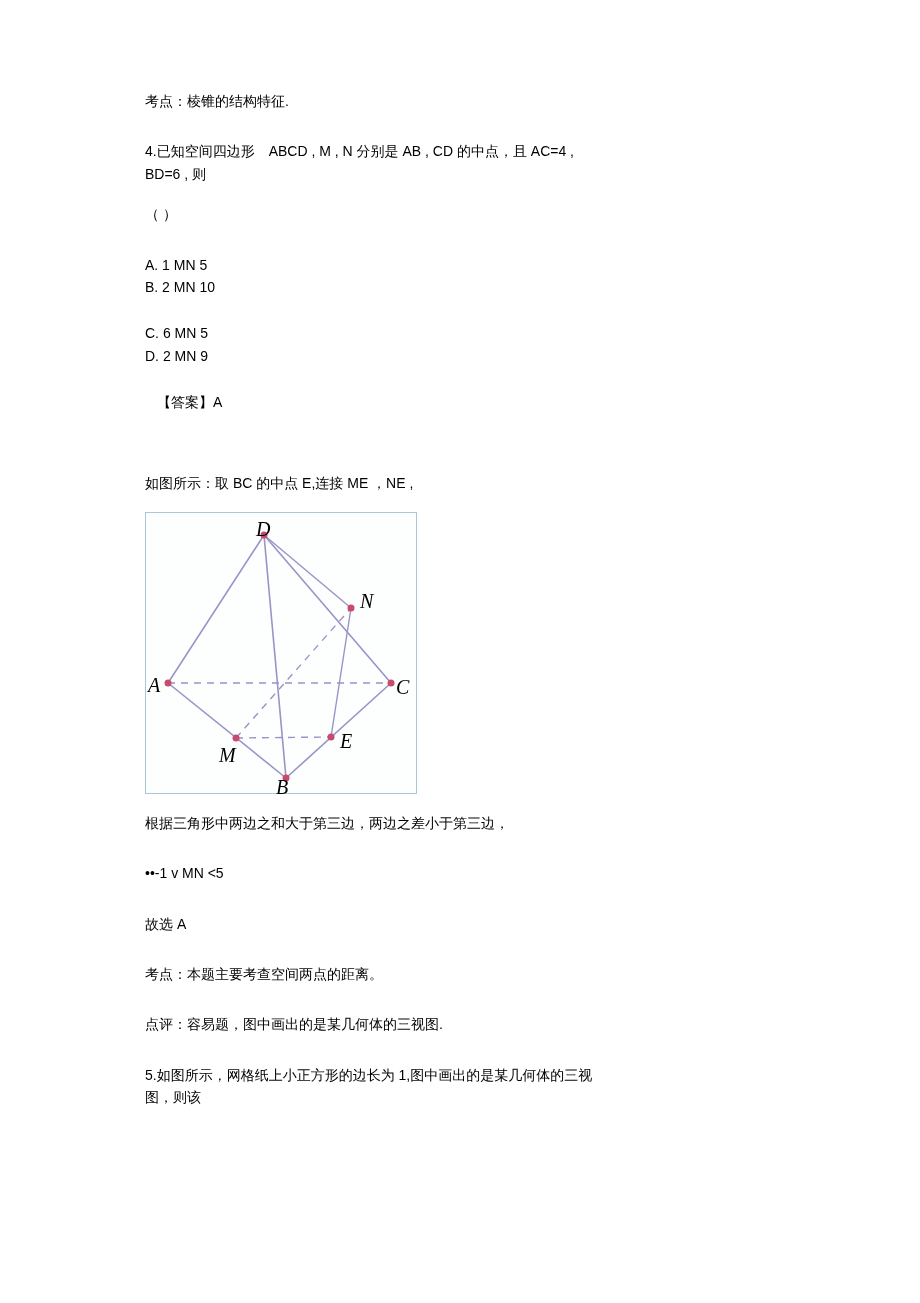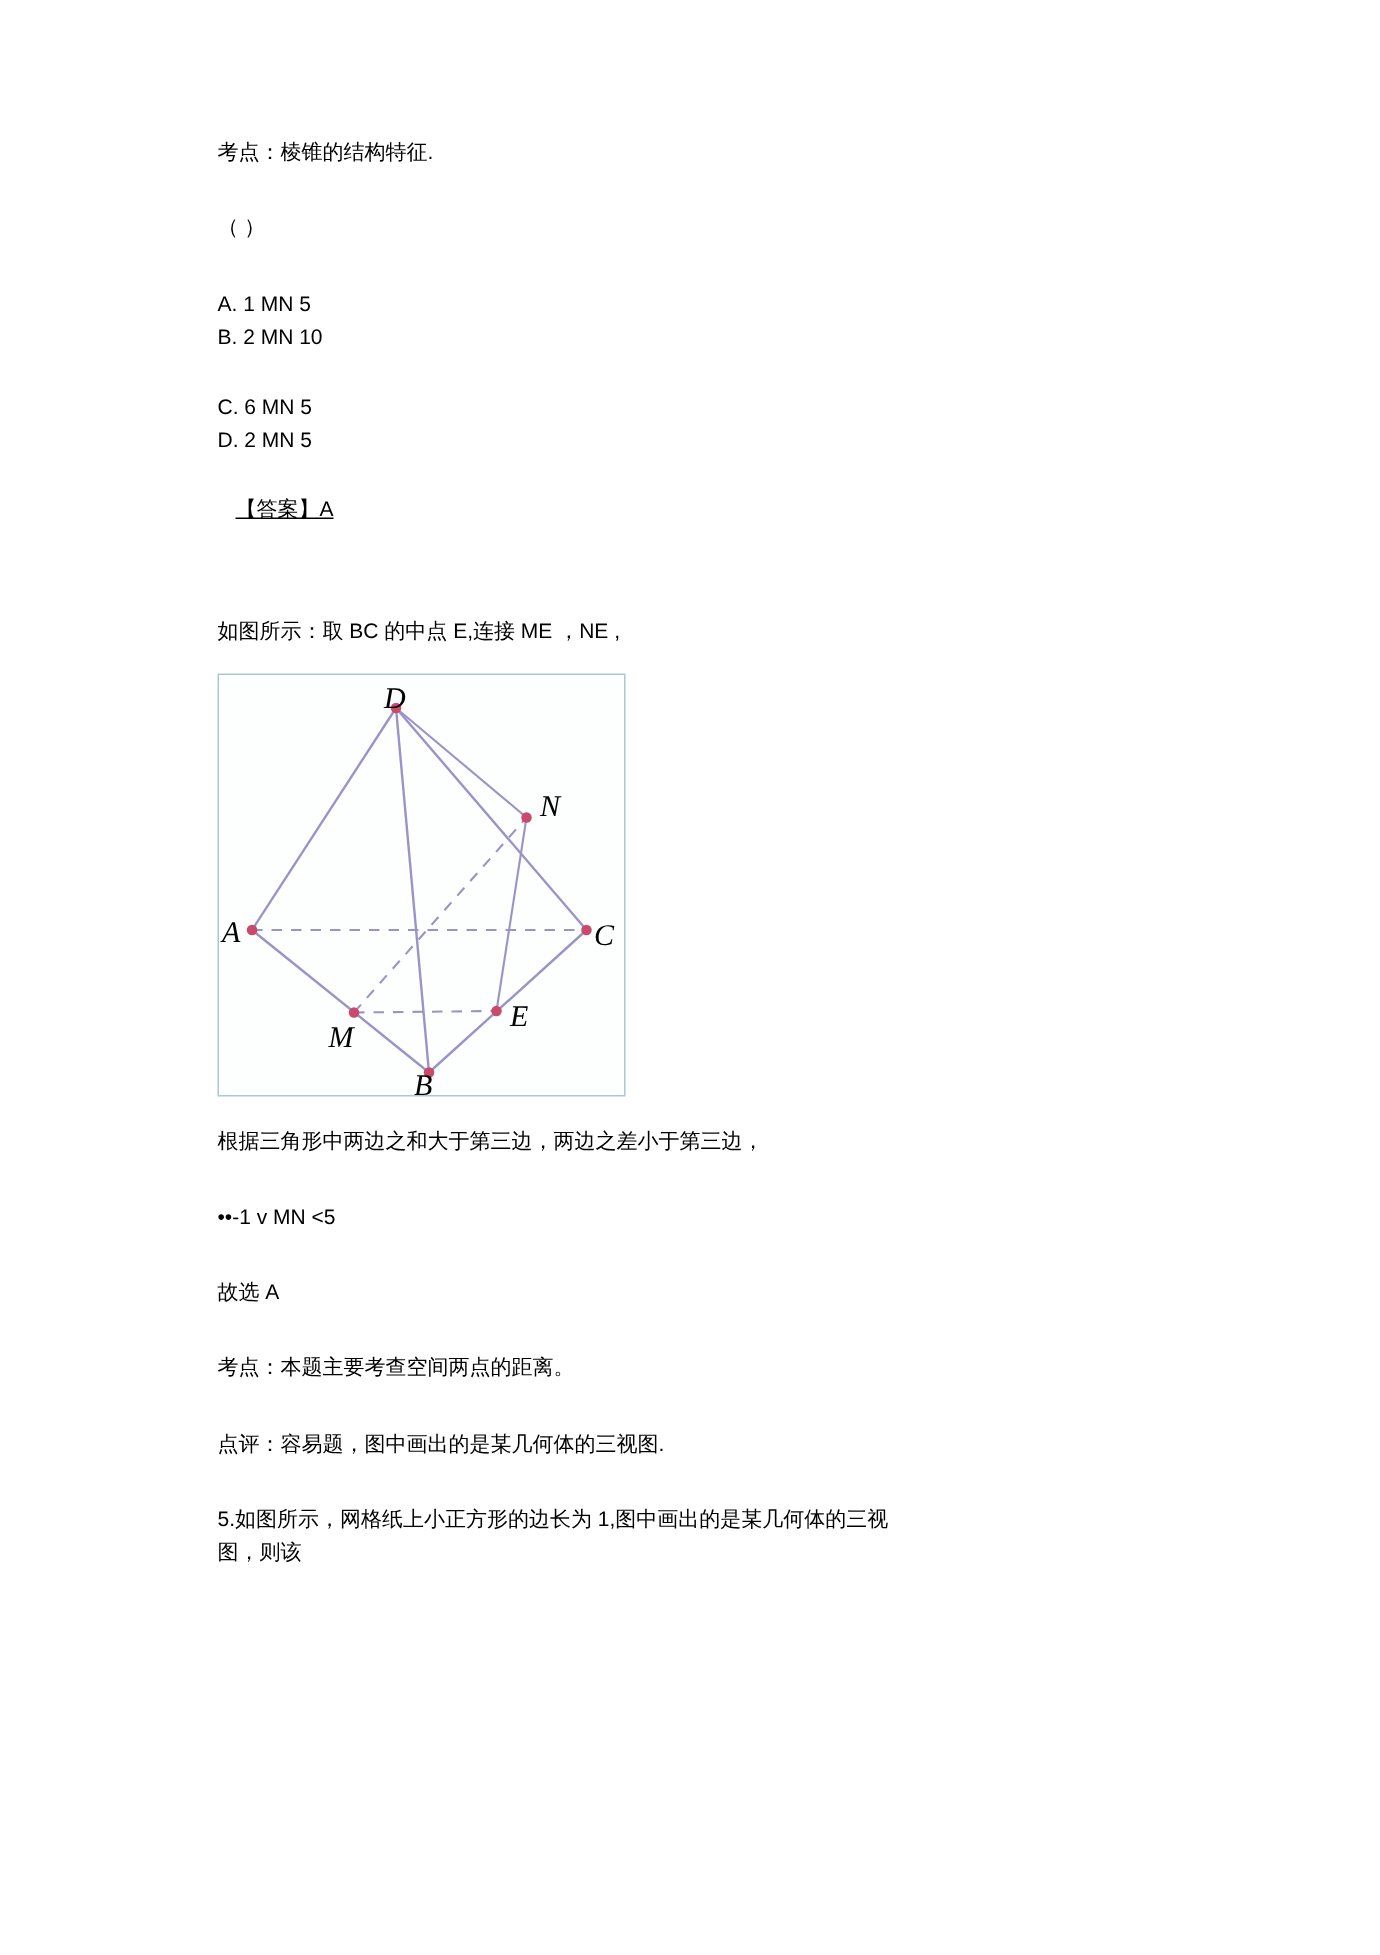--- a/index.html
+++ b/index.html
@@ -26,21 +26,20 @@
   .options-row {
     display: flex;
     margin-bottom: 24px;
     flex-direction: column;
   }
   .opt-left {
     width: 250px;
   }
   .indent {
     padding-left: 12px;
-    text-decoration: underline;
   }
   .diagram {
     width: 270px;
     height: 280px;
     border: 1px solid #aac8d6;
     position: relative;
     margin: 4px 0 18px 0;
     background: #fdfefe;
   }
   .diagram svg {
@@ -58,29 +57,30 @@
     height: 30px;
   }
 </style>
 </head>
 <body>
 
 <div class="page">
 
   <div class="line">考点：棱锥的结构特征.</div>
 
+  <div class="line tight">4.已知空间四边形 ABCD , M , N 分别是  AB , CD 的中点，且  AC=4 , BD=6 , 则</div>
   <div class="line">（ ）</div>
 
   <div class="options-row">
     <span class="opt-left">A.  1 MN 5</span>
     <span>B.  2 MN 10</span>
   </div>
   <div class="options-row">
     <span class="opt-left">C.   6 MN 5</span>
-    <span>D.   2 MN 5</span>
+    <span>D.   2 MN 9</span>
   </div>
 
   <div class="line indent">【答案】A</div>
 
   <div class="ans-gap"></div>
 
   <div class="line tight">如图所示：取  BC 的中点 E,连接 ME ，NE ,</div>
 
   <div class="diagram">
     <svg width="270" height="280" viewBox="0 0 270 280">

